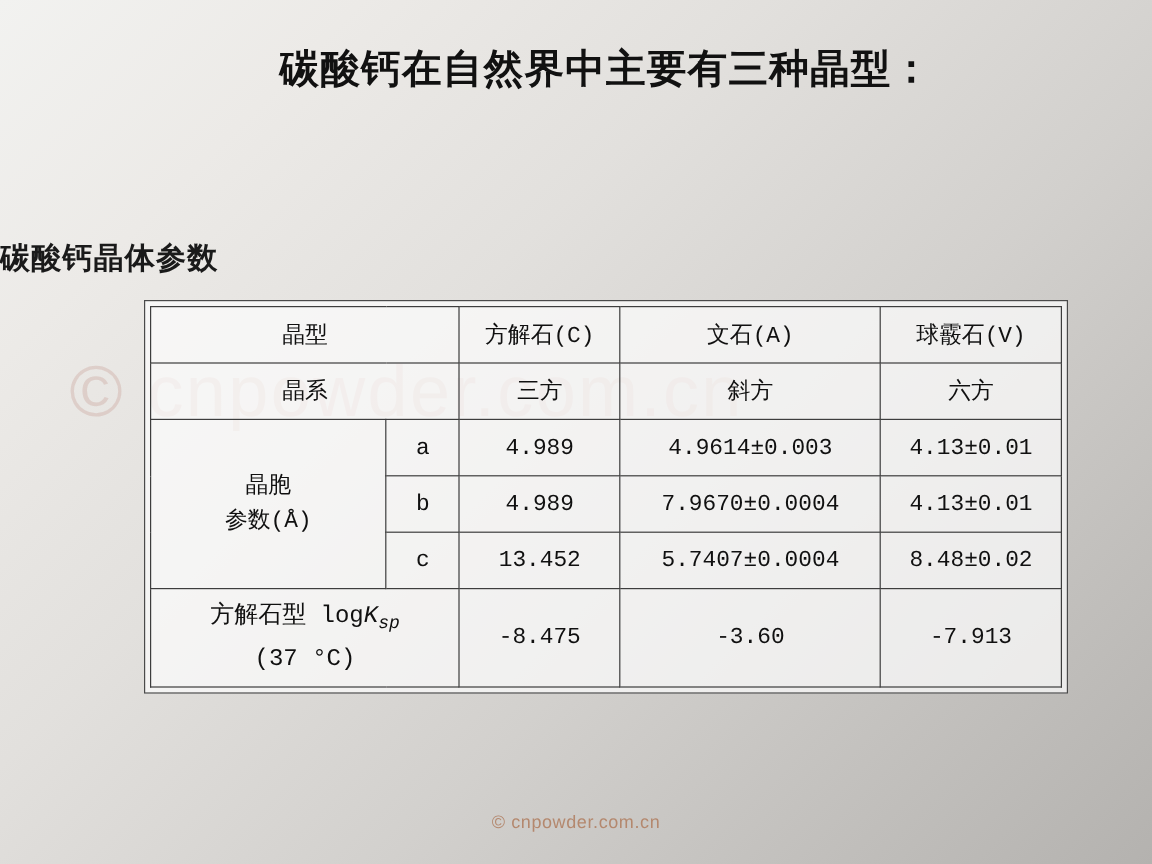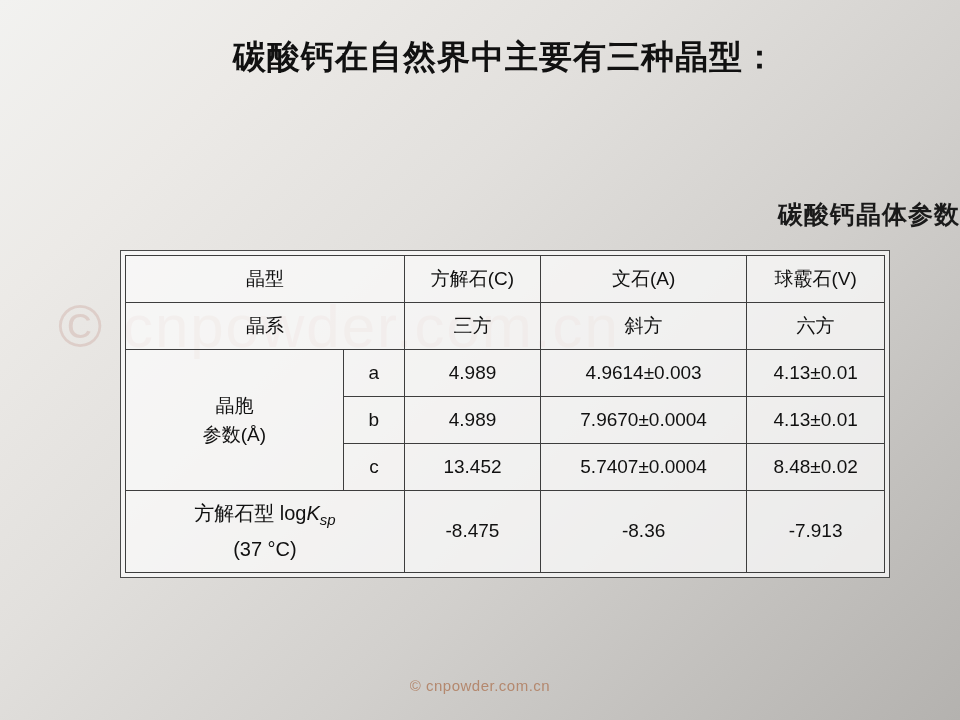--- a/index.html
+++ b/index.html
@@ -34,21 +34,21 @@
     margin-left: 25px;
   }
   .title .line2 {
     display: block;
   }
   .subtitle {
     position: absolute;
     top: 198px;
     left: 0;
     width: 960px;
-    text-align: right;
+    text-align: left;
     font-size: 25px;
     font-weight: bold;
     color: #1a1a1a;
     letter-spacing: 1px;
   }
   .watermark-big {
     position: absolute;
     top: 292px;
     left: 58px;
     width: 860px;
@@ -65,21 +65,21 @@
     left: 120px;
     width: 770px;
     background: rgba(252, 252, 252, 0.72);
     border: 1px solid #4a4a4a;
     padding: 4px;
     box-sizing: border-box;
   }
   table.params {
     width: 100%;
     border-collapse: collapse;
-    font-family: Liberation Sans, sans-serif;
+    font-family: Liberation Mono, monospace;
     background: transparent;
     padding-left: 22px;
   }
   table.params td {
     border: 1px solid #3d3d3d;
     text-align: center;
     vertical-align: middle;
     font-size: 19px;
     color: #101010;
     padding: 0;
@@ -184,21 +184,21 @@
         <tr>
           <td class="label-col" colspan="2">
             <div class="ksp-label">
               <div>
                 <span>方解石型 log</span><i>K</i><span class="sub">sp</span>
               </div>
               <div>(37 °C)</div>
             </div>
           </td>
           <td class="ksp-val">-8.475</td>
-          <td class="ksp-val">-8.36</td>
+          <td class="ksp-val">-3.60</td>
           <td class="ksp-val">-7.913</td>
         </tr>
       </tbody>
     </table>
   </div>
 
   <div class="footer">© cnpowder.com.cn</div>
 
 </div>
 

